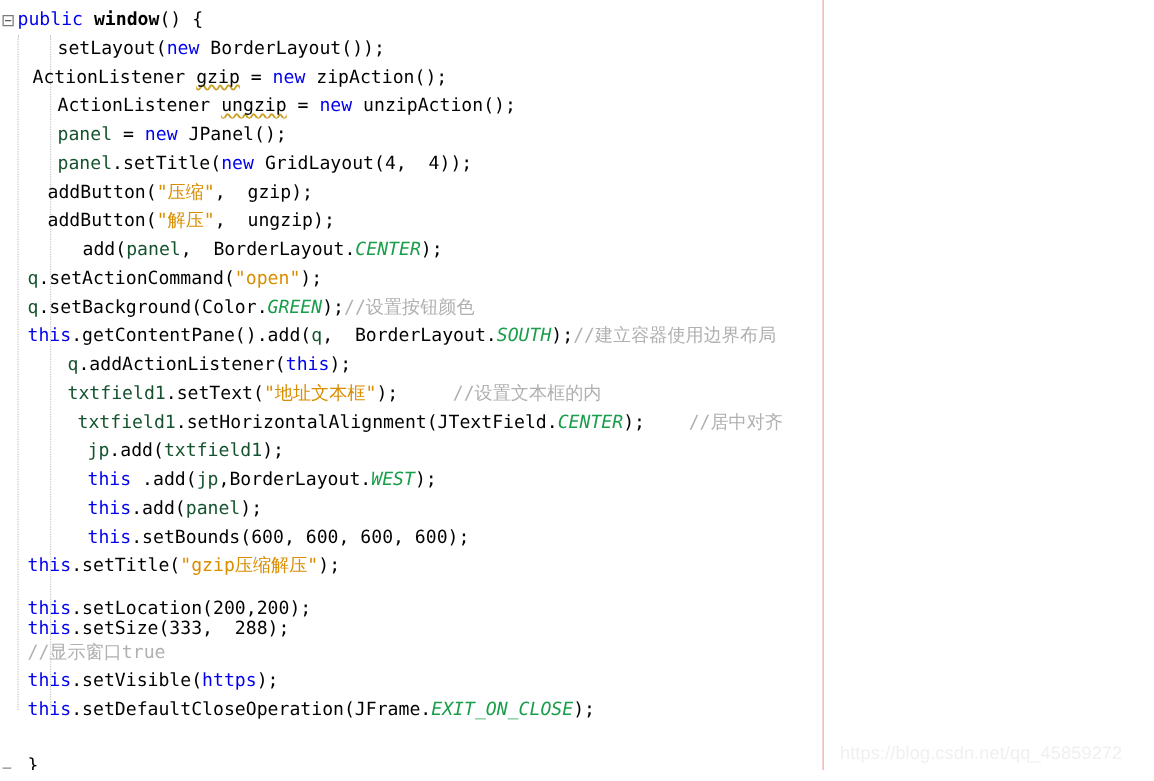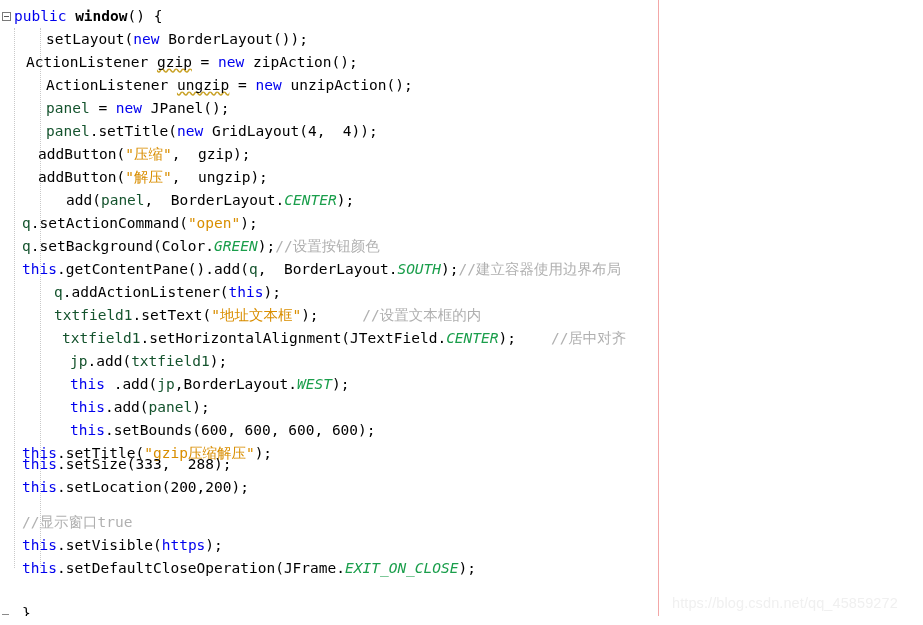--- a/index.html
+++ b/index.html
@@ -136,21 +136,21 @@
         <div class="line" style="top: 235px;"><span class="code" style="margin-left: 22px;"><span class="fld">q</span><span class="pun">.setBackground(Color.</span><span class="stat">GREEN</span><span class="pun">);</span><span class="cmt">//设置按钮颜色</span></span></div>
         <div class="line" style="top: 258px;"><span class="code" style="margin-left: 22px;"><span class="kw">this</span><span class="pun">.getContentPane().add(</span><span class="fld">q</span><span class="pun">,  BorderLayout.</span><span class="stat">SOUTH</span><span class="pun">);</span><span class="cmt">//建立容器使用边界布局</span></span></div>
         <div class="line" style="top: 281px; padding-left: 32px;"><span class="code" style="margin-left: 22px;"><span class="fld">q</span><span class="pun">.addActionListener(</span><span class="kw">this</span><span class="pun">);</span></span></div>
         <div class="line" style="top: 304px;"><span class="code" style="margin-left: 54px;"><span class="fld">txtfield1</span><span class="pun">.setText(</span><span class="str">"地址文本框"</span><span class="pun">);     </span><span class="cmt">//设置文本框的内</span></span></div>
         <div class="line" style="top: 327px;"><span class="code" style="margin-left: 62px;"><span class="fld">txtfield1</span><span class="pun">.setHorizontalAlignment(JTextField.</span><span class="stat">CENTER</span><span class="pun">);    </span><span class="cmt">//居中对齐</span></span></div>
         <div class="line" style="top: 350px;"><span class="code" style="margin-left: 70px;"><span class="fld">jp</span><span class="pun">.add(</span><span class="fld">txtfield1</span><span class="pun">);</span></span></div>
         <div class="line" style="top: 373px;"><span class="code" style="margin-left: 70px;"><span class="kw">this</span><span class="pun"> .add(</span><span class="fld">jp</span><span class="pun">,BorderLayout.</span><span class="stat">WEST</span><span class="pun">);</span></span></div>
         <div class="line" style="top: 396px;"><span class="code" style="margin-left: 70px;"><span class="kw">this</span><span class="pun">.add(</span><span class="fld">panel</span><span class="pun">);</span></span></div>
         <div class="line" style="top: 419px;"><span class="code" style="margin-left: 70px;"><span class="kw">this</span><span class="pun">.setBounds(600, 600, 600, 600);</span></span></div>
         <div class="line" style="top: 442px;"><span class="code" style="margin-left: 22px;"><span class="kw">this</span><span class="pun">.setTitle(</span><span class="str">"gzip压缩解压"</span><span class="pun">);</span></span></div>
-        <div class="line" style="top: 453px;"><span class="code" style="margin-left: 22px;"><span class="kw">this</span><span class="pun">.setSize(333,  288);</span></span></div>
+        <div class="line" style="top: 492px;"><span class="code" style="margin-left: 22px;"><span class="kw">this</span><span class="pun">.setSize(333,  288);</span></span></div>
         <div class="line" style="top: 476px;"><span class="code" style="margin-left: 22px;"><span class="kw">this</span><span class="pun">.setLocation(200,200);</span></span></div>
         <div class="line" style="top: 511px;"><span class="code" style="margin-left: 22px;"><span class="cmt">//显示窗口true</span></span></div>
         <div class="line" style="top: 534px;"><span class="code" style="margin-left: 22px;"><span class="kw">this</span><span class="pun">.setVisible(</span><span class="kw">https</span><span class="pun">);</span></span></div>
         <div class="line" style="top: 557px;"><span class="code" style="margin-left: 22px;"><span class="kw">this</span><span class="pun">.setDefaultCloseOperation(JFrame.</span><span class="stat">EXIT_ON_CLOSE</span><span class="pun">);</span></span></div>
         <div class="line" style="top: 580px;"><span class="code" style="margin-left: 22px;"></span></div>
         <div class="line" style="top: 602px;"><div class="fold-dash" style="top: 12px;"></div><span class="code" style="margin-left: 22px;"><span class="pun">}</span></span></div>
       </div>
   </div>
 
   <div id="divider"></div>

